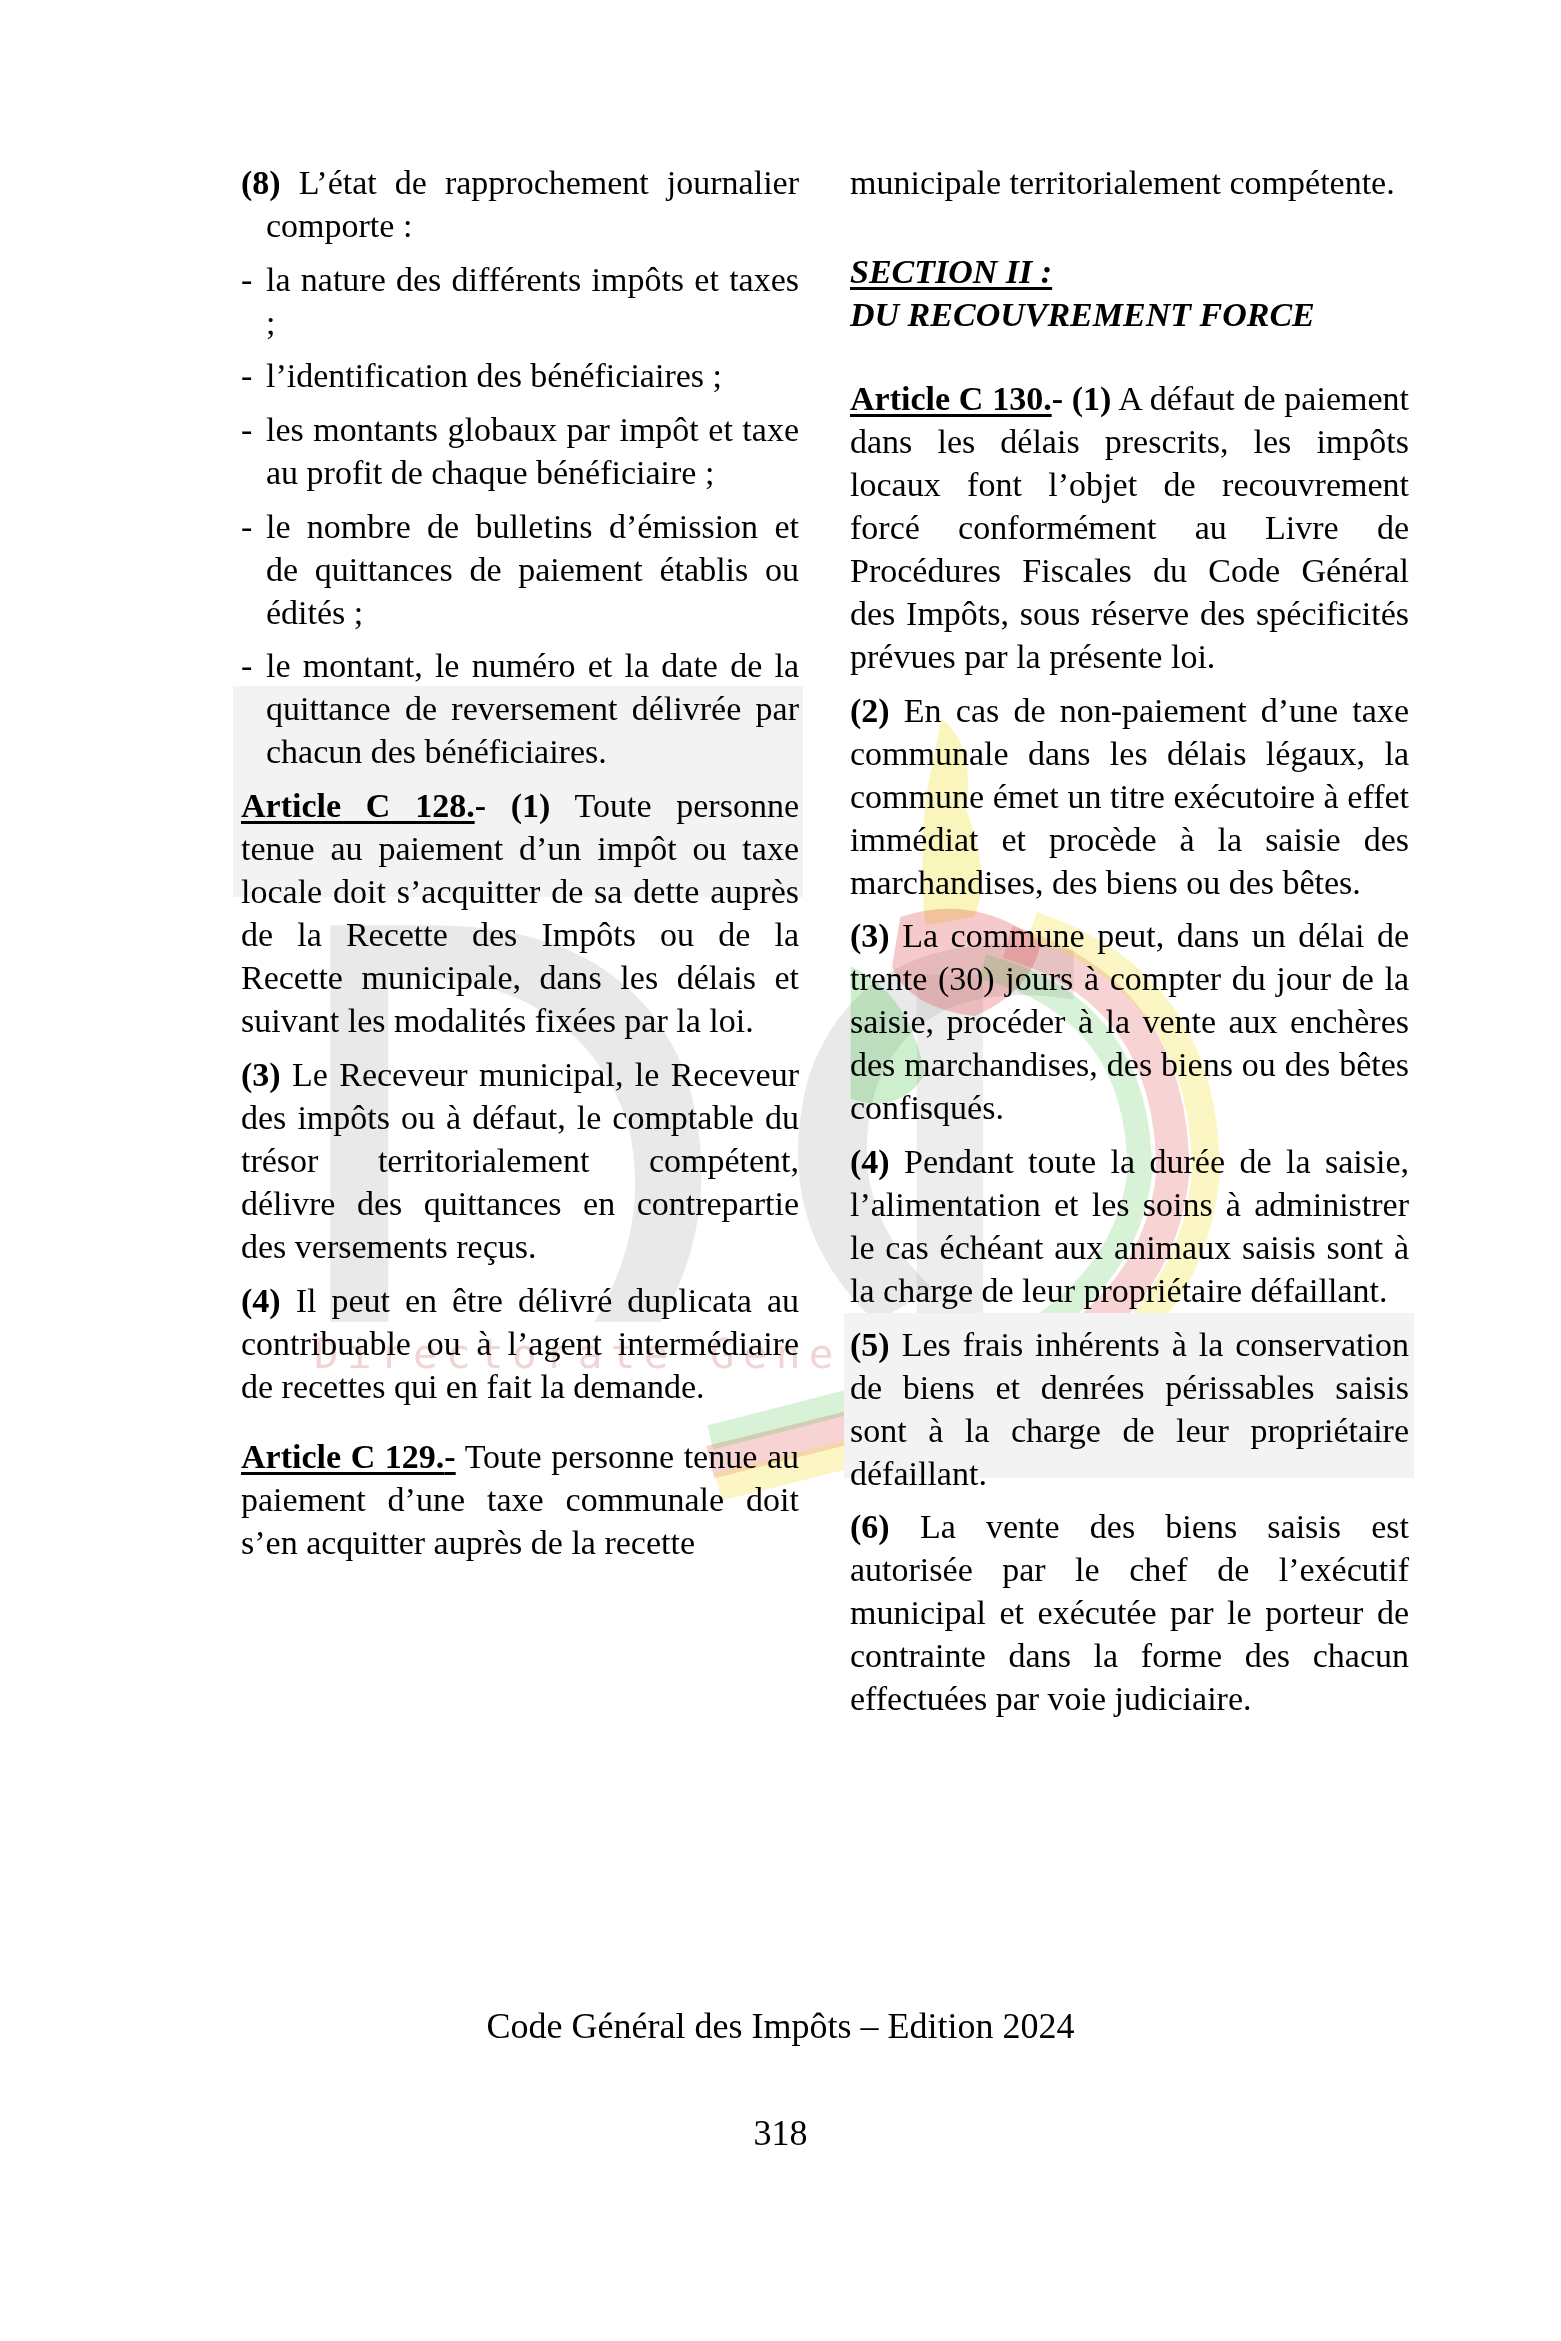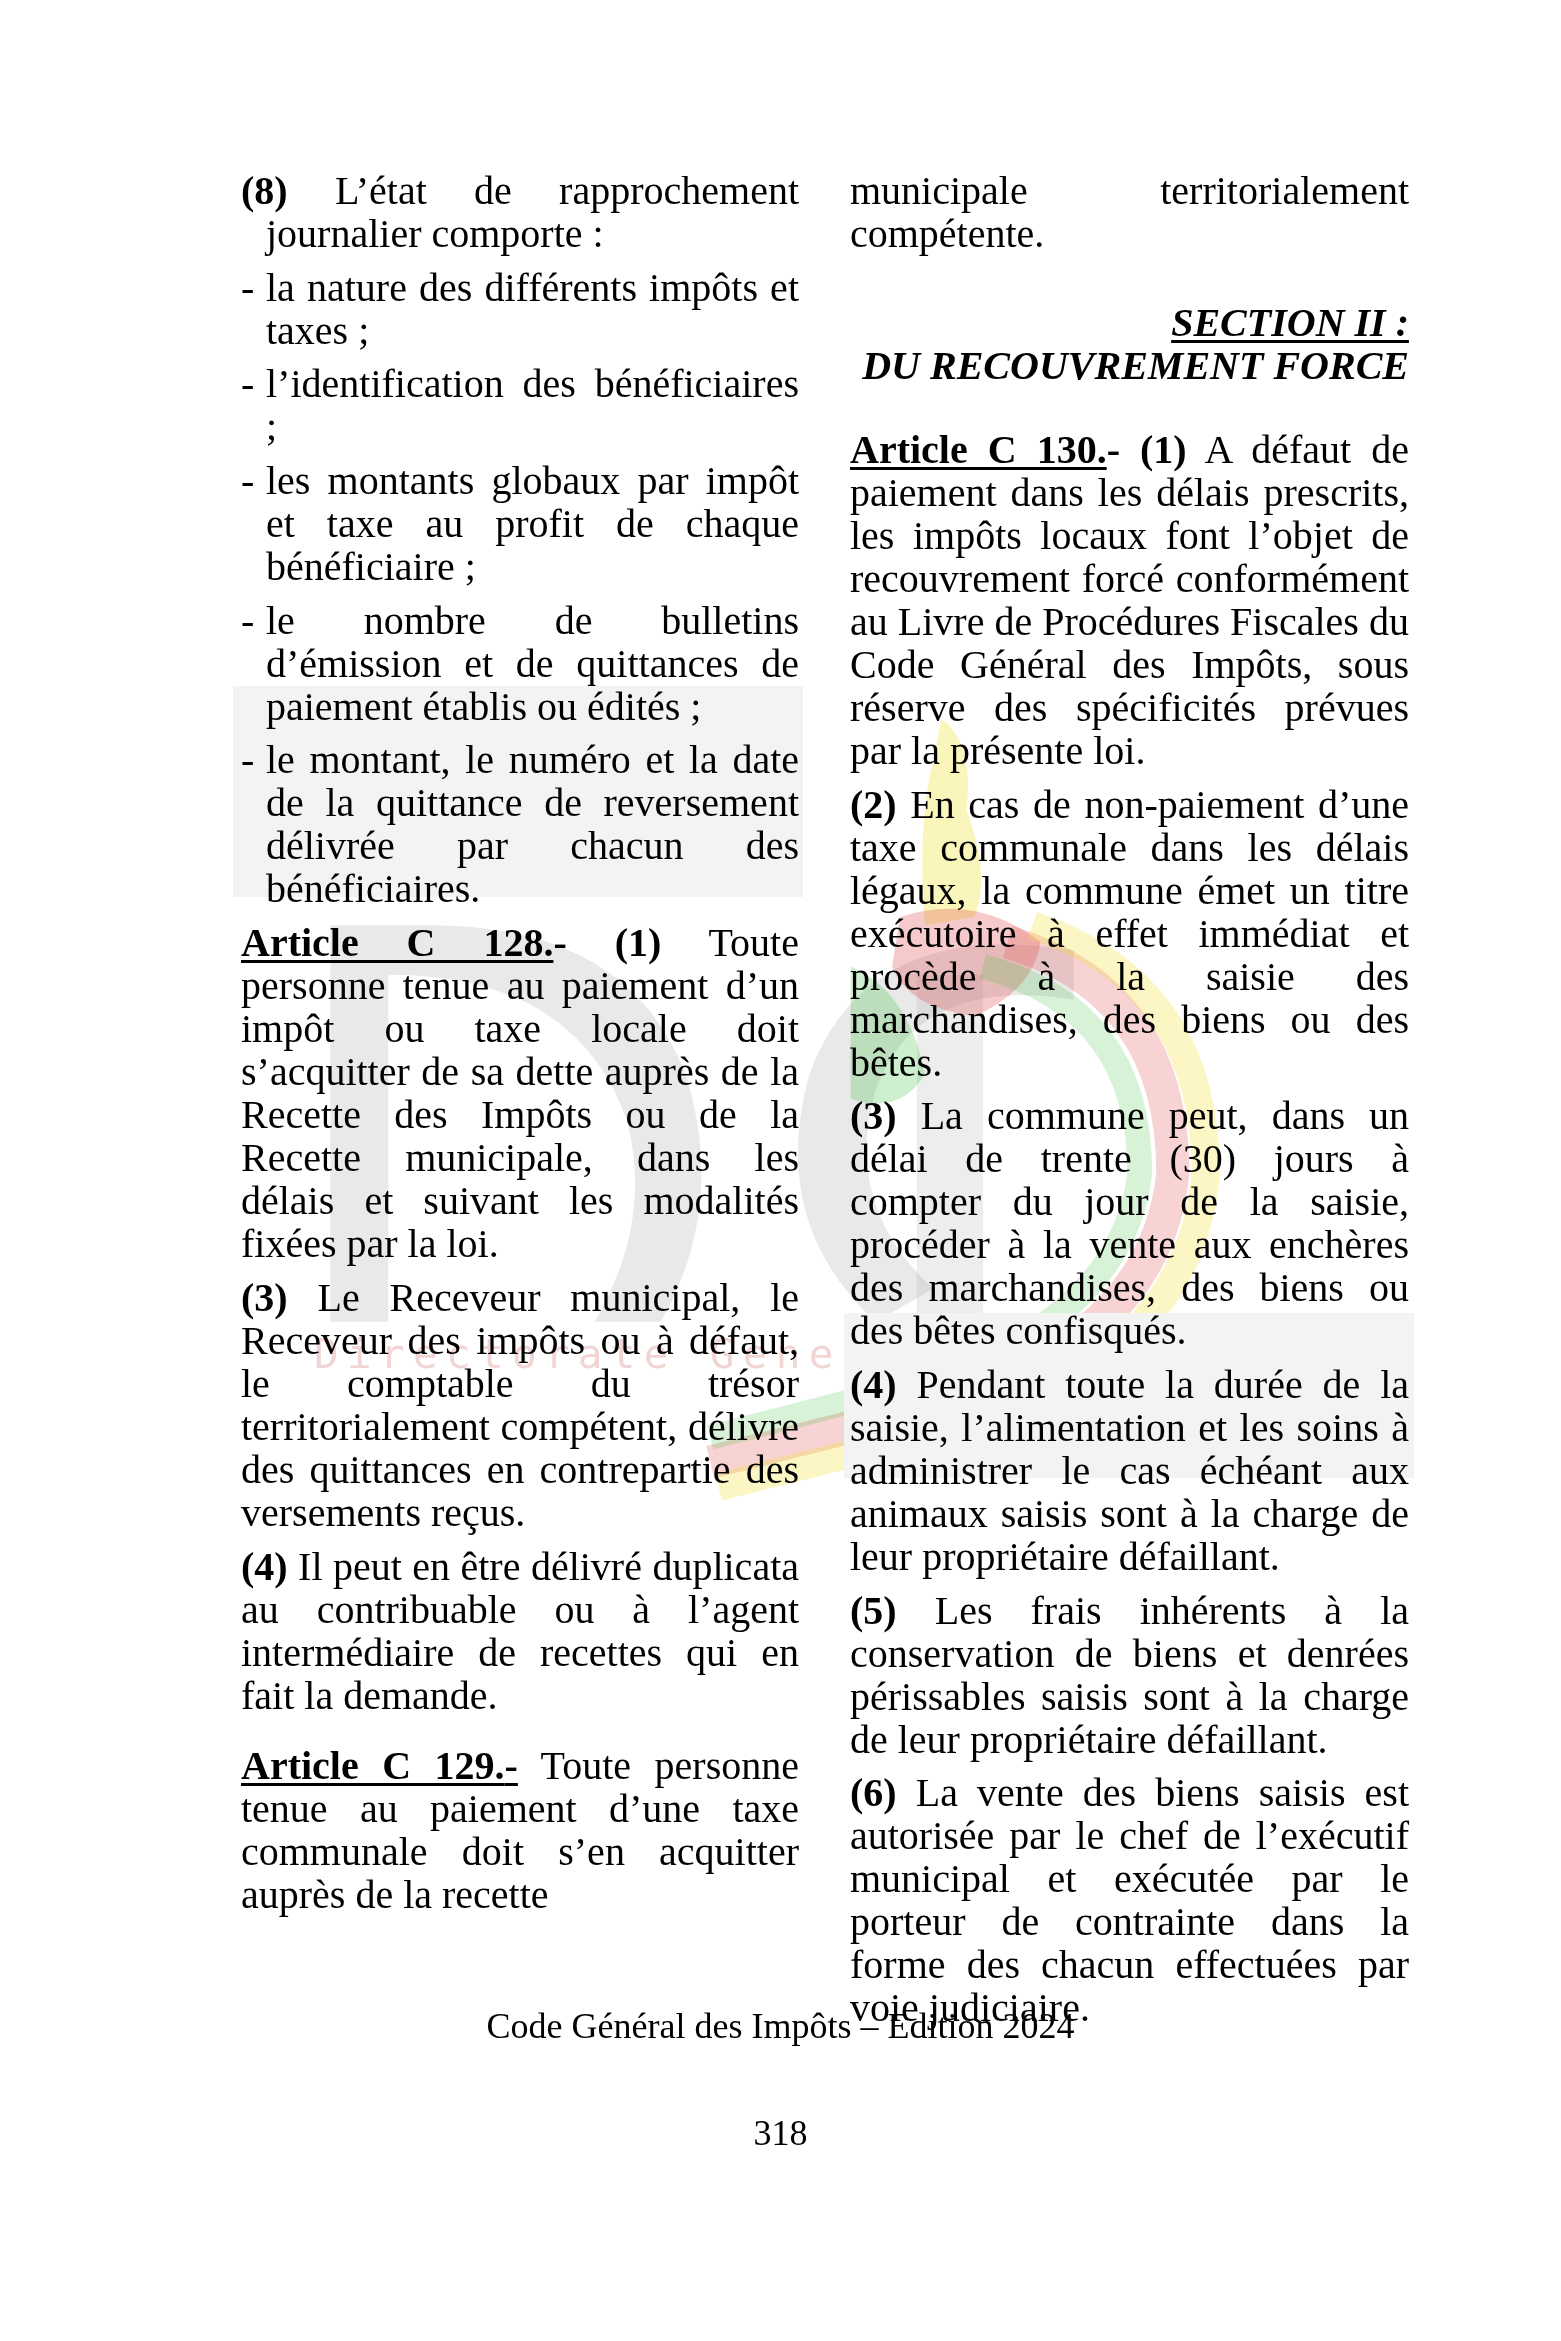--- a/index.html
+++ b/index.html
@@ -10,35 +10,35 @@
     .watermark { position: absolute; left: 0; top: 0; width: 1561px; height: 2342px; pointer-events: none; z-index: 0; }
     .wm-text { position: absolute; font-family: "DejaVu Sans Mono", monospace; font-size: 41px; letter-spacing: 8.3px; opacity: 0.35; white-space: nowrap; }
     .wm-text.l1 { left: 314px; top: 1276px; color: #9a9a9a; }
     .wm-text.l2 { left: 314px; top: 1330px; color: #d98a8a; }
 
     
     .shade { position: absolute; background: #f3f3f3; z-index: 0; }
 
     .page { position: absolute; left: 0; top: 0; width: 1561px; height: 2342px; z-index: 1; }
 
-    .col { position: absolute; top: 169px; font-size: 40px; line-height: 43px; }
+    .col { position: absolute; top: 161px; font-size: 34px; line-height: 43px; }
     .col-left { left: 241px; width: 558px; }
     .col-right { left: 850px; width: 559px; }
 
     .para { text-align: justify; margin: 0 0 10.7px 0; }
     .para .num { font-weight: bold; }
     .indent-cont { padding-left: 25px; text-indent: -25px; }
     .bullet { display: flex; margin: 0 0 10.7px 0; }
     .bullet .dash { width: 25px; flex: 0 0 25px; }
     .bullet .btext { flex: 1; text-align: justify; }
 
     .article-head { font-weight: bold; text-decoration: underline; text-decoration-thickness: 2.5px; text-underline-offset: 4.1px; }
     .article-sep { font-weight: bold; }
 
-    .section-title { text-align: right; font-weight: bold; font-style: italic; margin: 46px 0 41px 0; line-height: 43px; }
+    .section-title { text-align: left; font-weight: bold; font-style: italic; margin: 46px 0 41px 0; line-height: 43px; }
     .section-title .s1 { text-decoration: underline; text-decoration-thickness: 2.5px; text-underline-offset: 4.1px; }
 
     .gap { height: 16.5px; }
 
     .footer { position: absolute; left: 0; width: 1561px; text-align: center; font-size: 36px; }
     .footer.title { top: 2005px; }
     .footer.pnum { top: 2112px; }
   </style>
 </head>
 <body>

